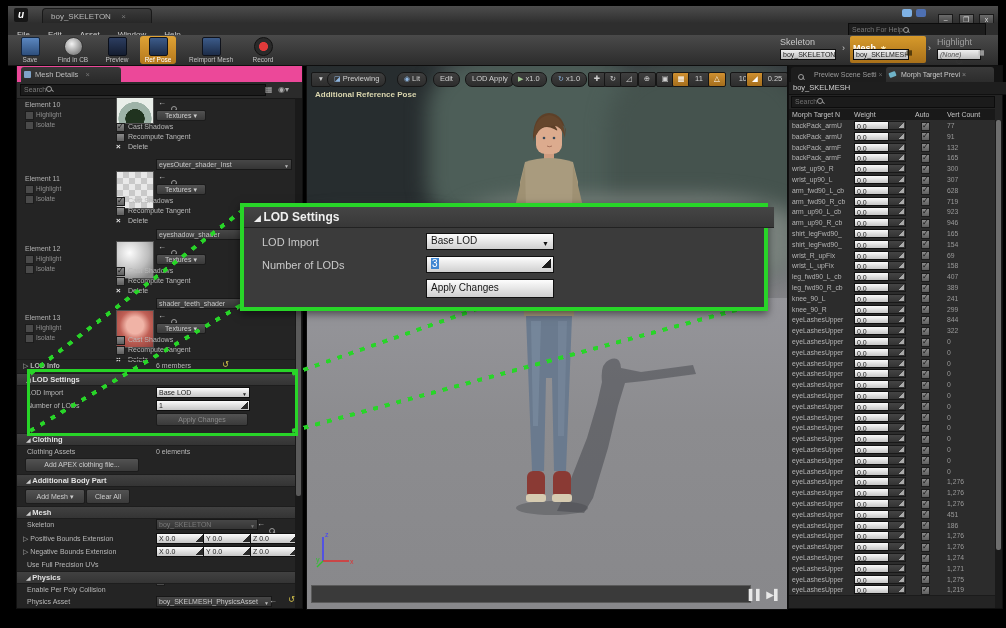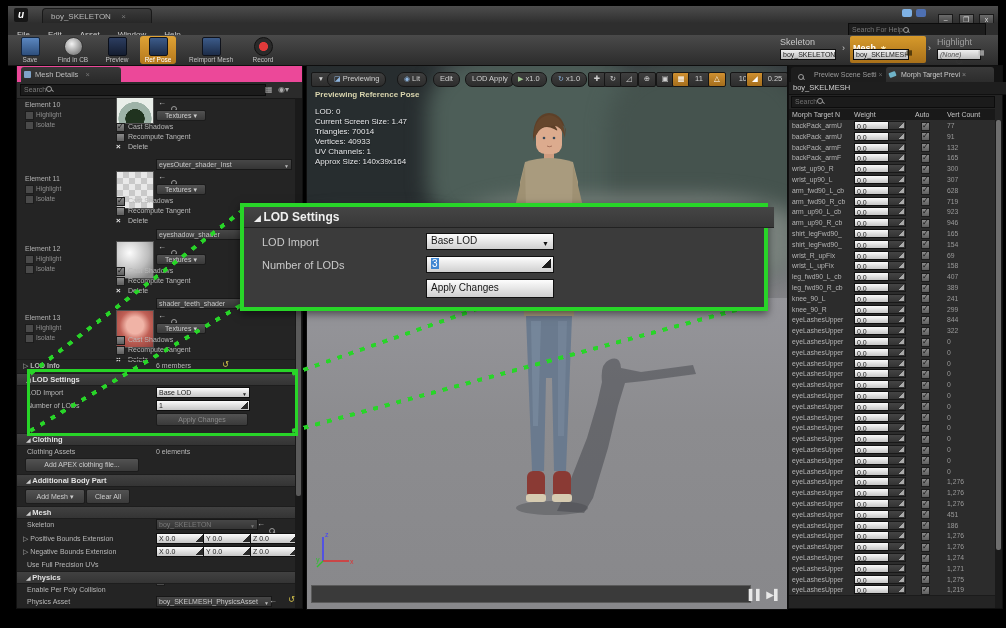--- a/index.html
+++ b/index.html
@@ -286,30 +286,22 @@
     <div class="vp-btn sq" style="left:331px;width:10px;text-align:center;">⊕</div>
     <div class="vp-btn sq" style="left:349px;width:10px;text-align:center;">▣</div>
     <div class="vp-btn sq orange" style="left:365px;width:10px;text-align:center;">▦</div>
     <div class="vp-btn sq" style="left:381px;width:14px;text-align:center;">11</div>
     <div class="vp-btn sq orange" style="left:401px;width:10px;text-align:center;">△</div>
     <div class="vp-btn sq" style="left:423px;width:16px;text-align:right;">10°</div>
     <div class="vp-btn sq orange" style="left:439px;width:10px;text-align:center;">◢</div>
     <div class="vp-btn sq" style="left:455px;width:18px;text-align:center;">0.25</div>
 
     <div id="vp-stats" class="abs">
-      <div id="vp-title">Previewing Reference Pose</div>
+      <div id="vp-title">Additional Reference Pose</div>
       <div style="height:8px;"></div>
-      <div id="vp-stat-lines">
-          <div class="stat-line">LOD: 0</div>
-          <div class="stat-line">Current Screen Size: 1.47</div>
-          <div class="stat-line">Triangles: 70014</div>
-          <div class="stat-line">Vertices: 40933</div>
-          <div class="stat-line">UV Channels: 1</div>
-          <div class="stat-line">Approx Size: 140x39x164</div>
-        </div>
     </div>
 
     <svg class="abs" style="left:8px;bottom:40px;" width="40" height="40" viewBox="0 0 40 40">
       <line x1="8" y1="32" x2="8" y2="8" stroke="#4040ff" stroke-width="1.5"></line>
       <line x1="8" y1="32" x2="34" y2="32" stroke="#e03030" stroke-width="1.5"></line>
       <line x1="8" y1="32" x2="2" y2="38" stroke="#30c030" stroke-width="1.5"></line>
       <text x="10" y="8" fill="#4040ff" font-size="7">z</text>
       <text x="35" y="35" fill="#e03030" font-size="7">x</text>
       <text x="1" y="33" fill="#30c030" font-size="7">y</text>
     </svg>

